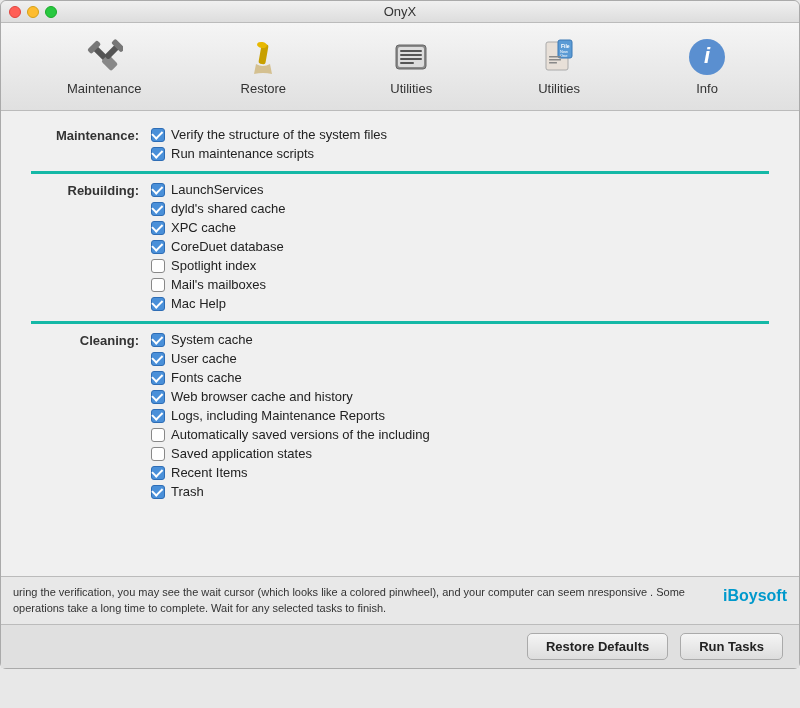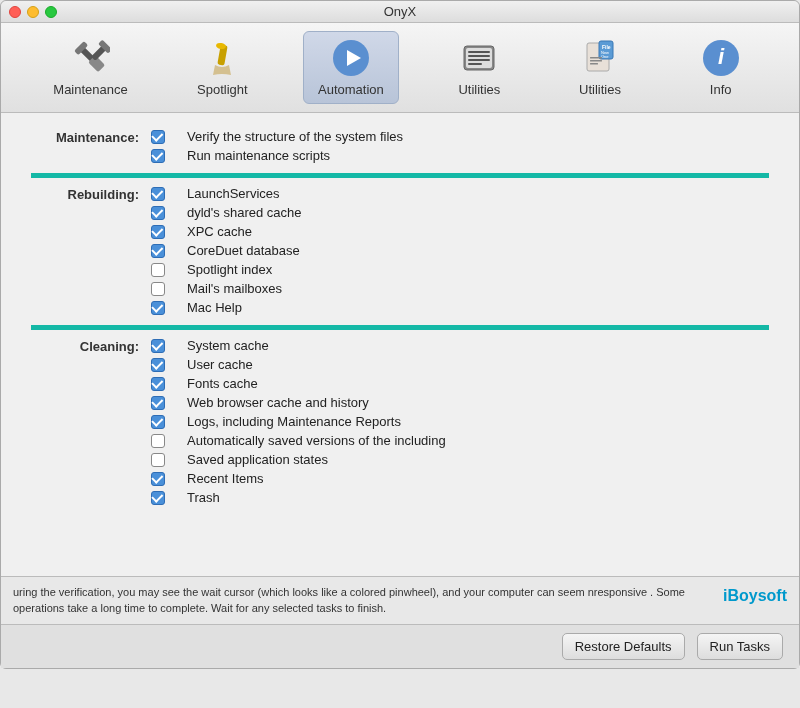--- a/index.html
+++ b/index.html
@@ -88,21 +88,21 @@
     .content {
       flex: 1;
       overflow-y: auto;
       background: #f0f0f0;
       padding: 16px 30px;
     }
     .section {
       display: flex;
       margin-bottom: 8px;
       padding-bottom: 10px;
-      border-bottom: 5px solid #14b8a6;
+      border-bottom: 3px solid #14b8a6;
     }
     .section:last-child {
       border-bottom: none;
     }
     .section-label {
       width: 120px;
       text-align: right;
       font-weight: 600;
       color: #333;
       padding-right: 12px;
@@ -110,21 +110,21 @@
       flex-shrink: 0;
     }
     .section-items {
       display: flex;
       flex-direction: column;
       gap: 4px;
     }
     .checkbox-item {
       display: flex;
       align-items: center;
-      gap: 22px;
+      gap: 6px;
       cursor: pointer;
     }
     .checkbox {
       width: 14px;
       height: 14px;
       border: 1.5px solid #888;
       border-radius: 3px;
       background: white;
       display: flex;
       align-items: center;
@@ -158,27 +158,28 @@
     }
     .footer-buttons {
       background: #e0e0e0;
       border-top: 1px solid #bbb;
       display: flex;
       justify-content: flex-end;
       padding: 8px 16px;
       gap: 12px;
     }
     .btn {
-      padding: 5px 12px;
+      padding: 5px 18px;
       border-radius: 5px;
       border: 1px solid #aaa;
       background: linear-gradient(to bottom, #f5f5f5, #ddd);
       font-size: 13px;
       cursor: pointer;
       color: #222;
+      font-weight: bold;
     }
   </style>
 </head>
 <body>
 
 <div class="window">
 
   <div class="title-bar">
     <div class="traffic-lights">
       <div class="traffic-light tl-close"></div>
@@ -208,32 +209,23 @@
     </div>
 
     <div class="toolbar-item">
       <div class="toolbar-icon">
         <svg width="38" height="38" viewBox="0 0 38 38">
           <rect x="16" y="6" width="7" height="20" rx="2" fill="#c8a000" transform="rotate(10,19,16)"></rect>
           <ellipse cx="18" cy="7" rx="5" ry="3" fill="#e8b800" transform="rotate(10,18,7)"></ellipse>
           <path d="M12 26 Q19 30 26 26 L28 36 Q19 34 10 36 Z" fill="#d4c090"></path>
         </svg>
       </div>
-      <span class="toolbar-label">Spotlight</span>
-    </div>
-
-    <div class="toolbar-item active">
-      <div class="toolbar-icon">
-        <svg width="40" height="40" viewBox="0 0 40 40">
-          <circle cx="20" cy="20" r="18" fill="#5a8fd0"></circle>
-          <polygon points="16,12 30,20 16,28" fill="white"></polygon>
-        </svg>
-      </div>
-      <span class="toolbar-label">Automation</span>
-    </div>
+      <span class="toolbar-label">Restore</span>
+    </div>
+
 
     <div class="toolbar-item">
       <div class="toolbar-icon">
         <svg width="38" height="38" viewBox="0 0 38 38">
           <rect x="4" y="7" width="30" height="24" rx="3" fill="#888" stroke="#666" stroke-width="1"></rect>
           <rect x="6" y="9" width="26" height="20" rx="2" fill="#ddd"></rect>
           <rect x="8" y="12" width="22" height="2" rx="1" fill="#555"></rect>
           <rect x="8" y="16" width="22" height="2" rx="1" fill="#555"></rect>
           <rect x="8" y="20" width="22" height="2" rx="1" fill="#555"></rect>
           <rect x="8" y="24" width="14" height="2" rx="1" fill="#555"></rect>

